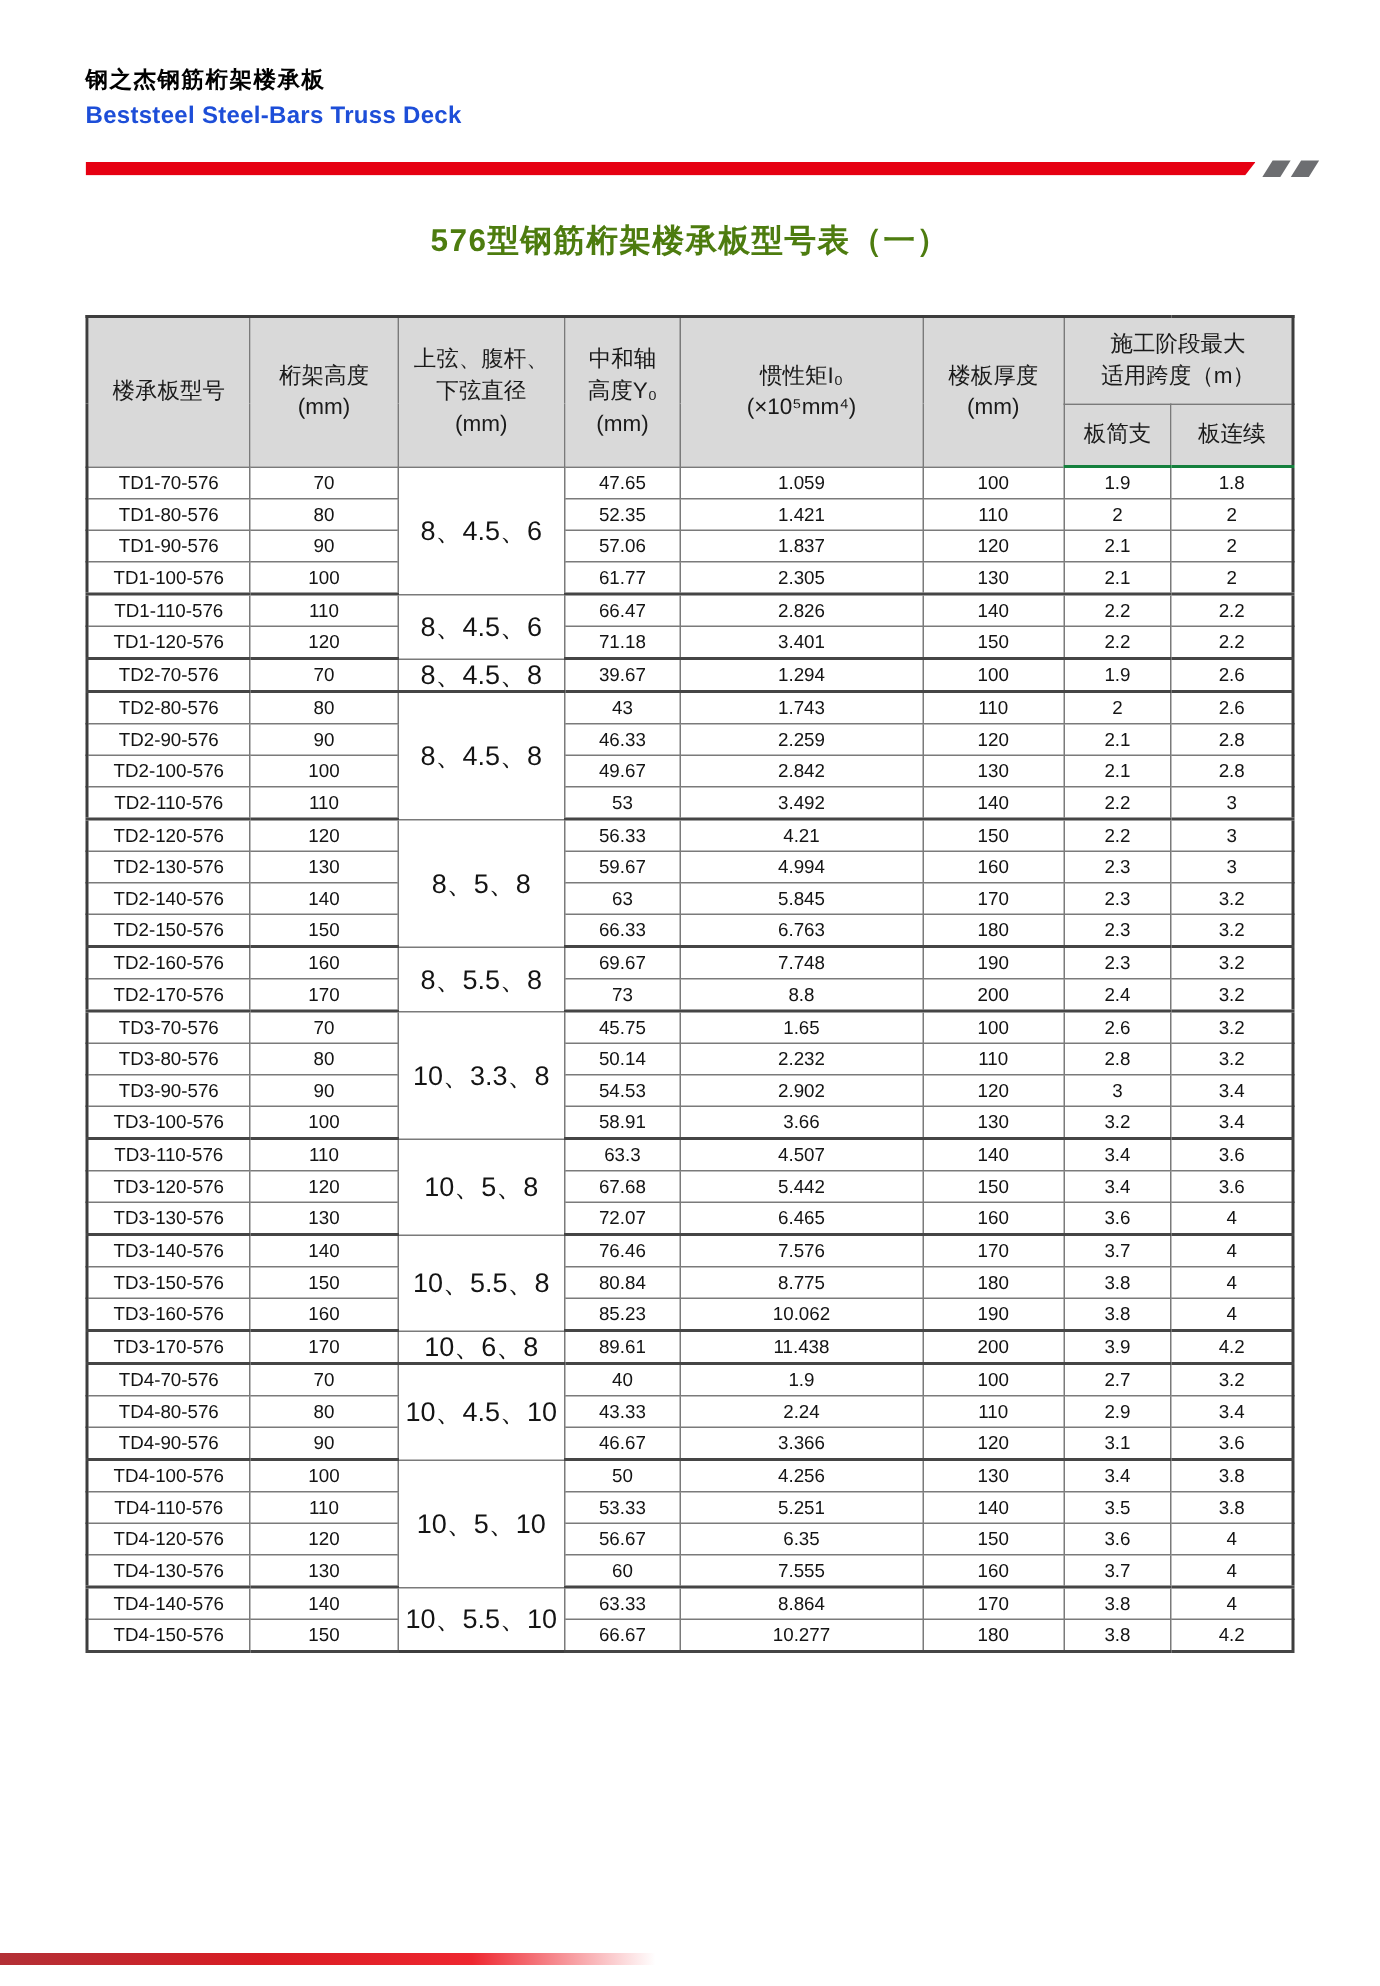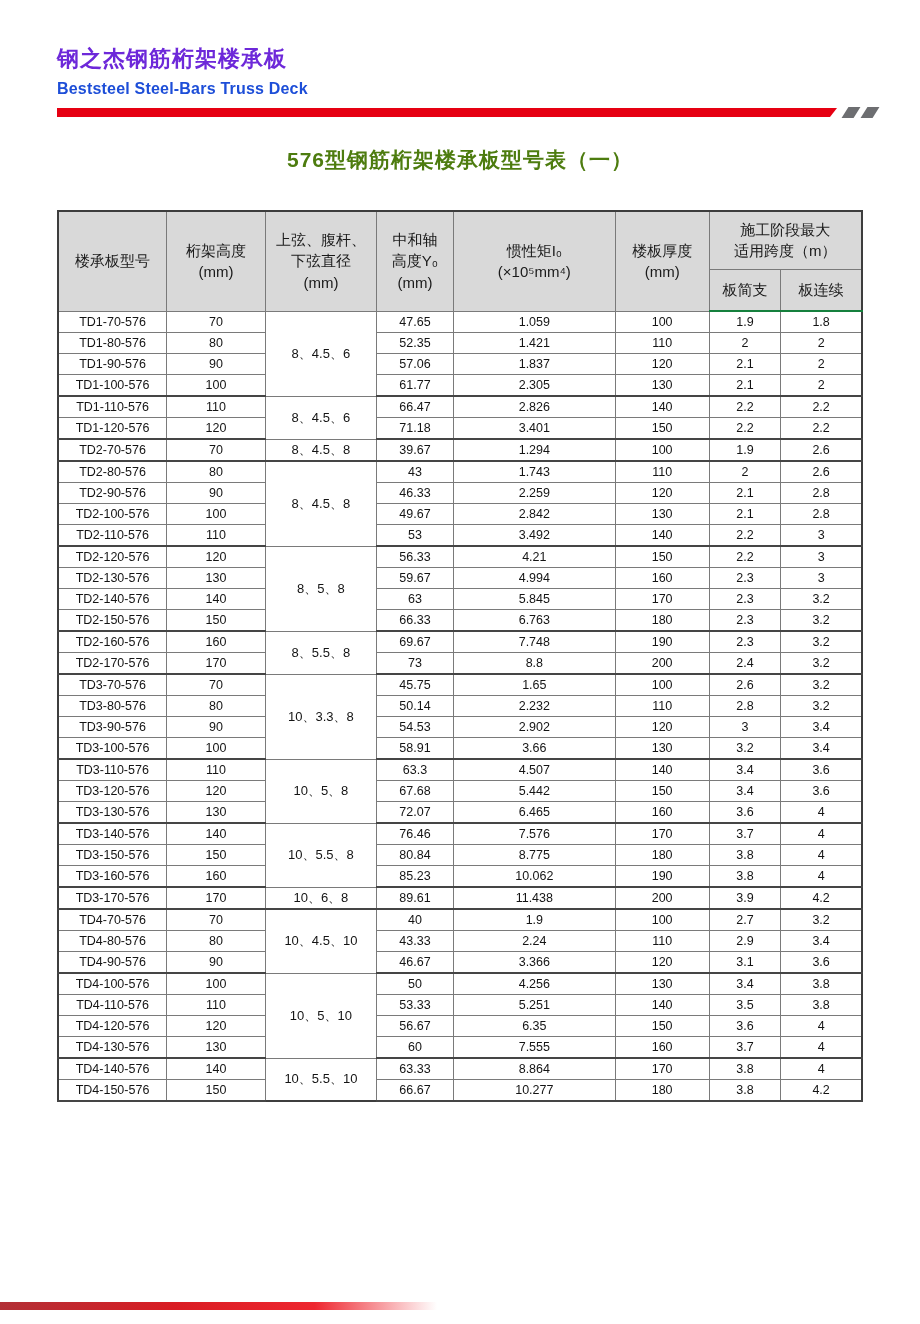--- a/index.html
+++ b/index.html
@@ -3,21 +3,21 @@
 <meta charset="utf-8">
 <style>
   * { margin:0; padding:0; box-sizing:border-box; }
   html,body { background:#ffffff; }
   body {
     width:920px; height:1324px; position:relative; overflow:hidden;
     font-family:"Liberation Sans","DejaVu Sans",sans-serif;
     color:#1a1a1a;
   }
   .brand-block { position:absolute; left:57px; top:44px; }
-  .brand-cn { font-size:22px; font-weight:bold; color:#6d28d9; letter-spacing:1px; }
+  .brand-cn { font-size:15px; font-weight:bold; color:#000000; letter-spacing:1px; }
   .brand-en { font-size:16px; font-weight:bold; color:#1d4ed8; margin-top:6px; letter-spacing:0.2px; }
   .accent-bar {
     position:absolute; left:57px; top:108px; width:780px; height:9px;
     background:#e60012;
     clip-path:polygon(0 0, 100% 0, calc(100% - 7px) 100%, 0 100%);
   }
   .slashes { position:absolute; left:845px; top:107px; display:flex; gap:7px; }
   .slash {
     width:12px; height:11px; background:#6d6e71;
     transform:skewX(-32deg);
@@ -41,21 +41,21 @@
     background:#d9d9d9; font-weight:normal; font-size:15px;
     color:#1a1a1a; line-height:1.45; padding:2px 0;
   }
   thead tr.h1 th.grp { height:58px; }
   thead tr.h2 th { height:42px; }
   thead tr:last-child th { border-bottom:2px solid #15803d; }
   tbody td {
     font-size:12.5px; height:20px; line-height:20px; padding:0 2px;
     color:#141414; background:#ffffff;
   }
-  tbody td.dia { font-size:13px; }
+  tbody td.dia { font-size:18px; }
   tr.group-end td { border-bottom:2px solid #454545; }
   .footer-bar {
     position:absolute; left:0; top:1302px; width:437px; height:8px;
     background:linear-gradient(90deg,#b23036 0%, #d91c23 40%, #ee2730 72%, rgba(238,39,48,0) 100%);
   }
 </style>
 </head>
 <body>
 
 <div class="brand-block">

